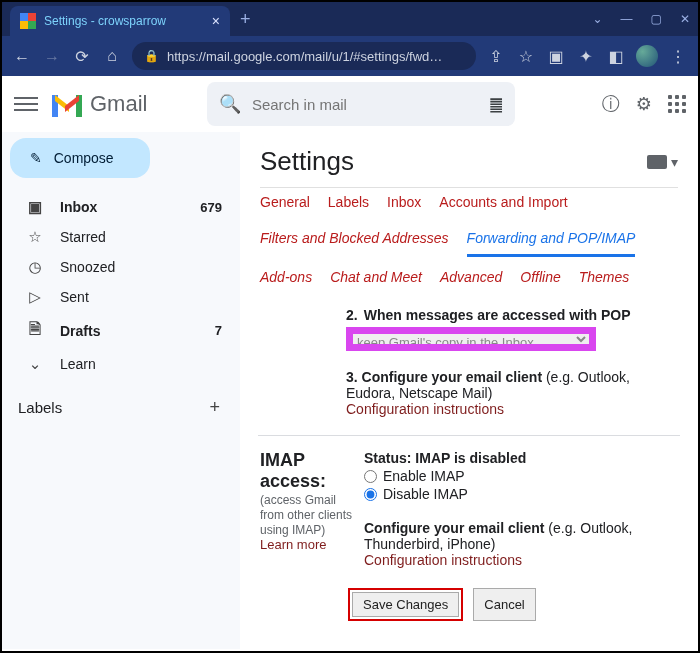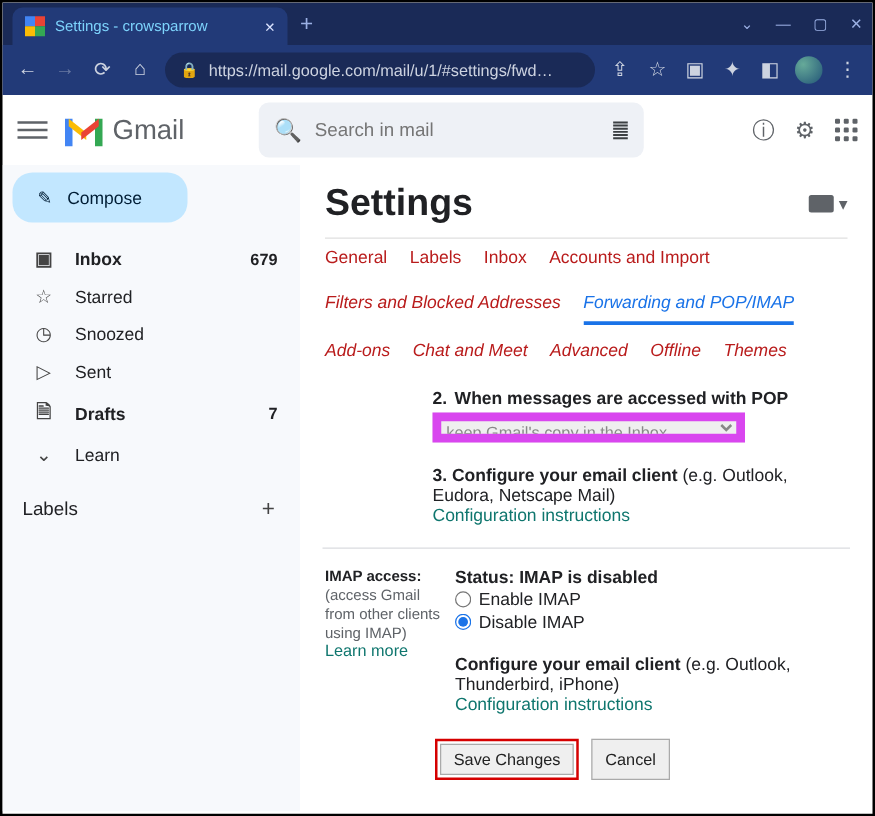--- a/index.html
+++ b/index.html
@@ -49,39 +49,39 @@
   .nav li { display:flex; align-items:center; gap:16px; padding:6px 10px 6px 16px; font-size:14px; color:#202124; border-radius:0 16px 16px 0;}
   .nav li .cnt{ margin-left:auto; font-size:13px; color:#5f6368;}
   .nav li.bold{ font-weight:700;}
   .nav li.bold .cnt{font-weight:700;color:#202124;}
   .nic{width:18px;text-align:center;color:#444;font-size:15px;}
   .labels { display:flex; align-items:center; padding:18px 12px 0 8px; font-size:15px; color:#202124;}
   .labels .add{margin-left:auto; font-size:18px; color:#444;}
   
   .main { flex:1; padding:14px 20px 0 20px; overflow:hidden; position:relative;}
   .titlebar { display:flex; align-items:center; margin-bottom:10px;}
-  .titlebar h1{font-size:30px; font-weight:700;}
+  .titlebar h1{font-size:26px; font-weight:400;}
   .density { margin-left:auto; display:flex; align-items:center; gap:4px; color:#5f6368; font-size:14px;}
   .keycap{display:inline-block;width:20px;height:14px;background:#5f6368;border-radius:2px;}
   hr.sep{border:none;border-top:1px solid #e0e0e0; margin:4px 0 6px 0;}
   .tabs { display:flex; flex-wrap:wrap; gap:16px 18px; font-size:14px;}
   .tabs a{color:#b91c1c; text-decoration:none; padding-bottom:8px;}
   .tabs a.active{ color:#1a73e8; border-bottom:3px solid #1a73e8; font-weight:500;}
   .tabs.row2{ margin-top:12px;font-style:italic;}
   .content { margin-top:14px; font-size:14px;}
   .pop-sec { padding-left:86px; }
   .pop-sec .line{display:flex; gap:6px; font-weight:700; margin-bottom:4px;}
   .pop-sec select{ width:250px; height:24px; border:7px solid #d946ef; color:#888; font-size:13px;}
   .cfg { margin-top:18px;}
   .cfg .t{font-weight:700;}
-  .link{ color:#0f766e; text-decoration:none;}
+  .link{ color:#7f1d1d; text-decoration:none;}
   hr.full{border:none;border-top:1px solid #dadce0; margin:18px -2px 14px -2px;}
   .imap-row{display:flex; gap:10px;}
   .imap-left{width:94px; font-size:13px; color:#202124;}
-  .imap-left b{font-size:12px;}
+  .imap-left b{font-size:18px;}
   .imap-left .sub{font-size:12px;color:#5f6368;}
   .imap-left a{font-size:13px;}
   .imap-right{flex:1;}
   .imap-right .stat{font-weight:700;}
   .radio{display:flex;align-items:center;gap:6px;font-size:14px;margin-top:2px;}
   .radio input{accent-color:#1a73e8;}
   .btnrow{ display:flex; gap:10px; margin:20px 0 0 88px;}
   .btn{ border:1px solid #aaa; background:#efefef; padding:4px 10px; font-size:13px; color:#222;}
   .hl{ border:2px solid #d50000; padding:2px;}
 </style>

